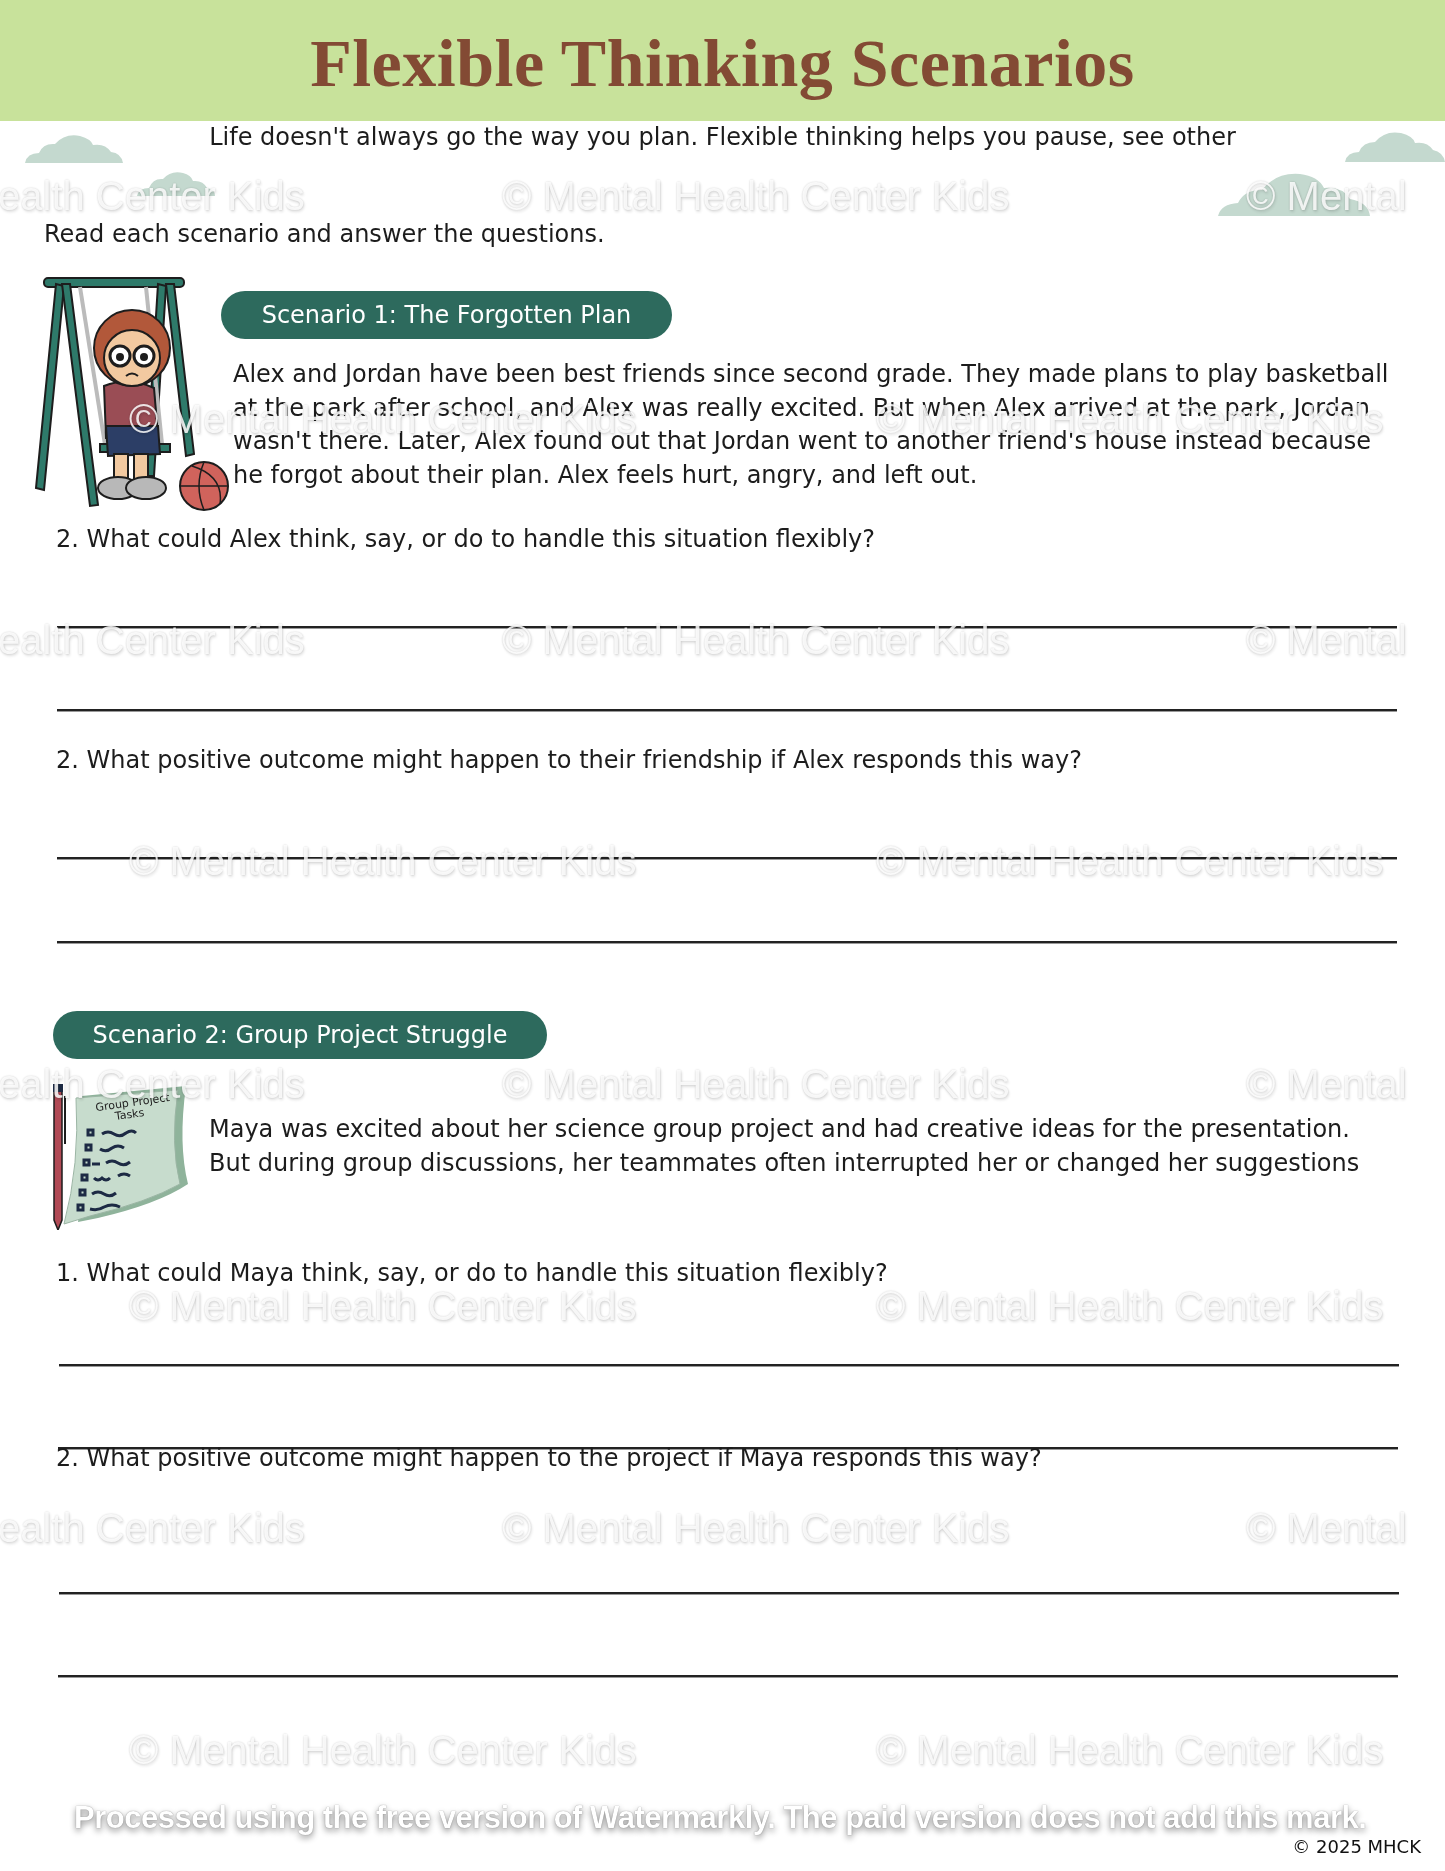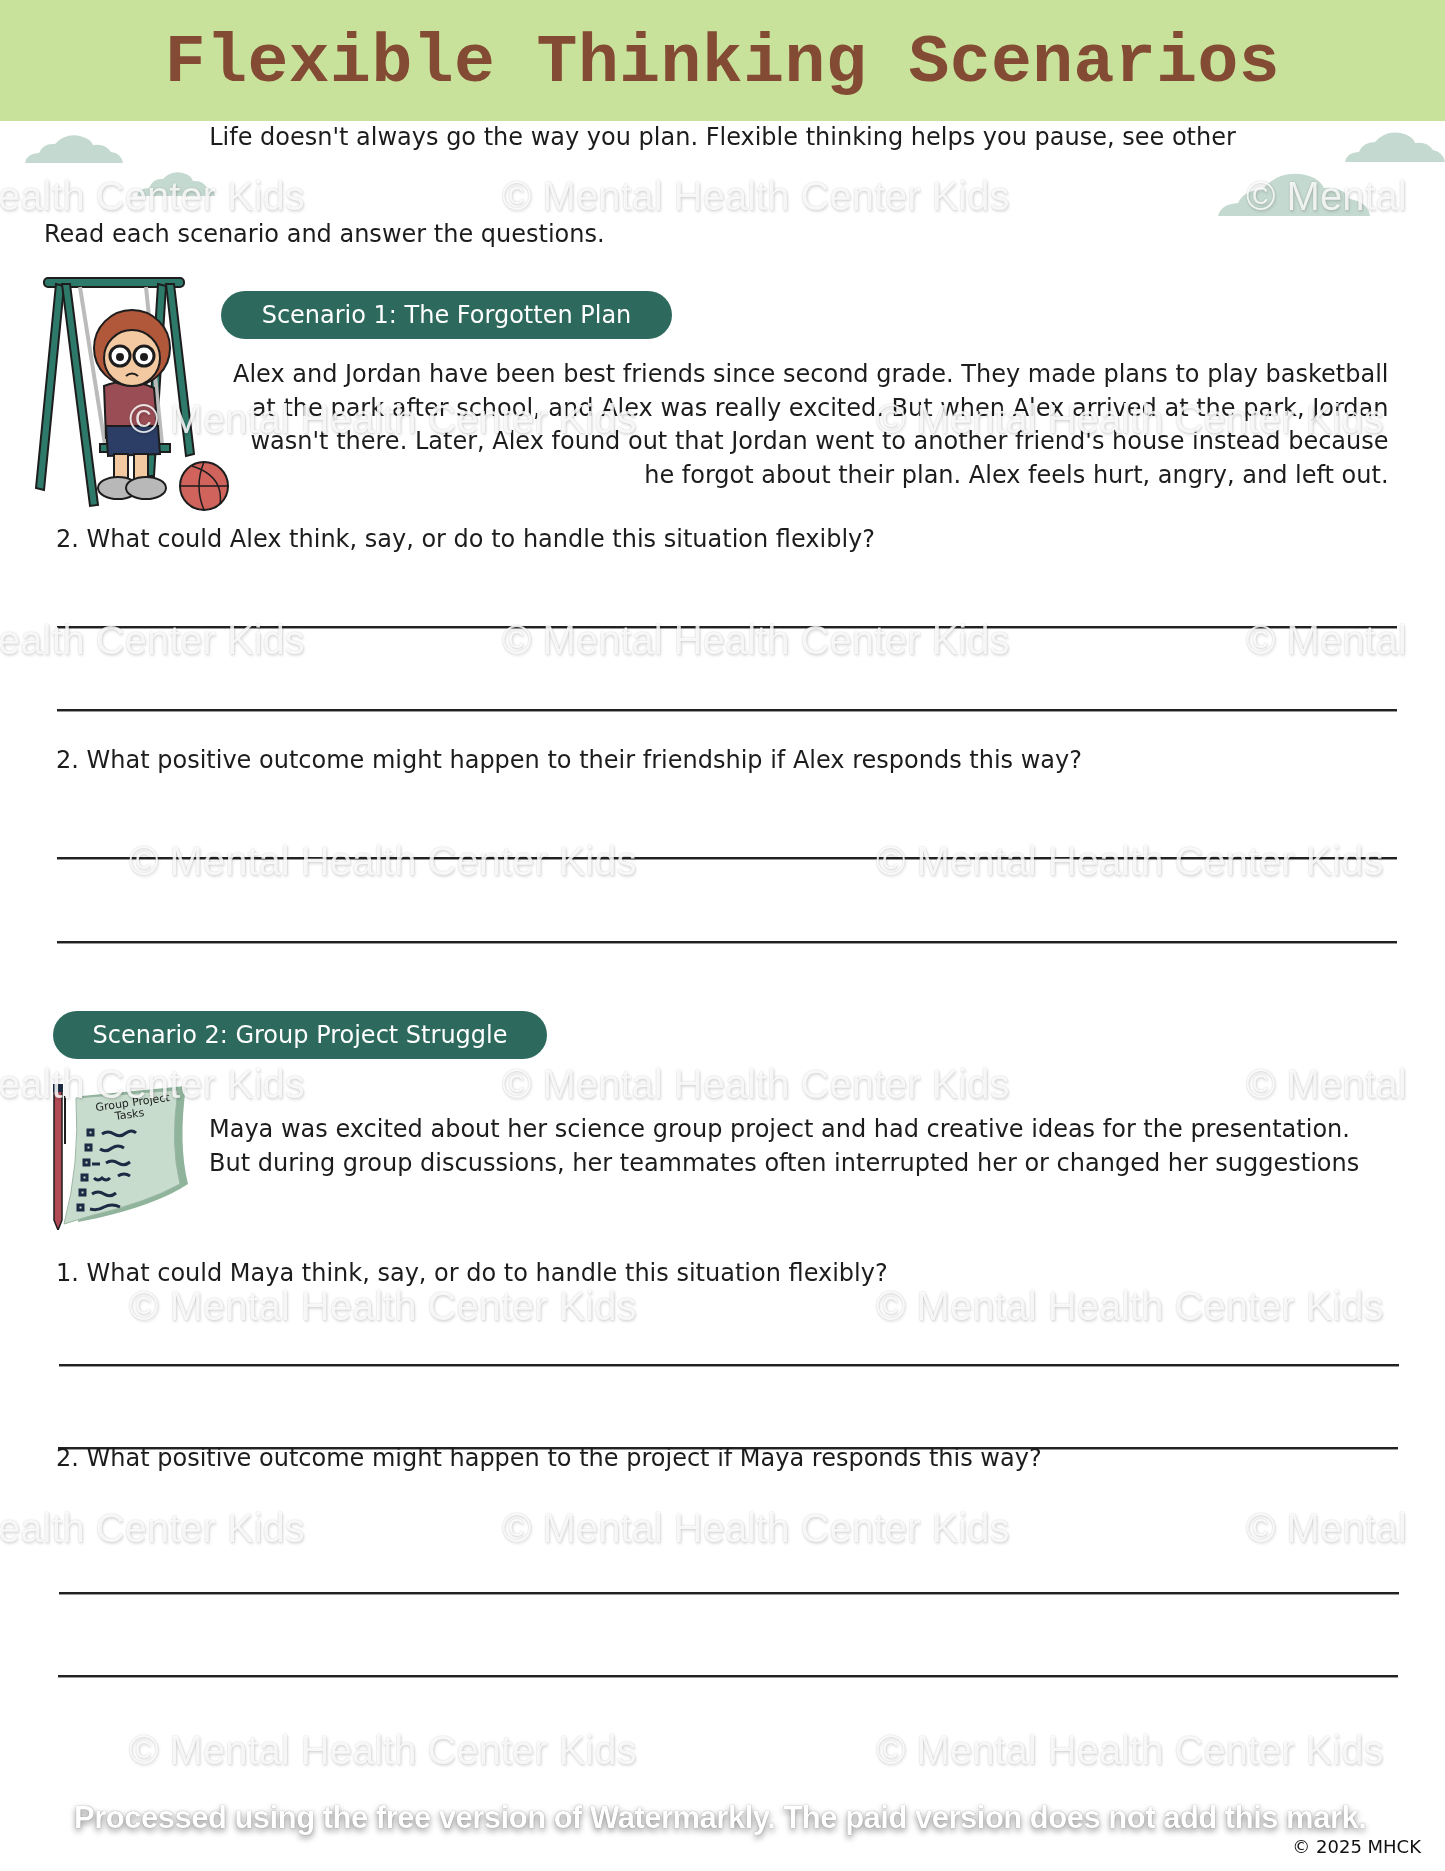--- a/index.html
+++ b/index.html
@@ -7,21 +7,21 @@
     width:1445px; height:1871px; position:relative; overflow:hidden;
     background:#ffffff; color:#1a1a1a;
     font-family:"DejaVu Sans", sans-serif;
   }
   .header {
     position:absolute; left:0; top:0; width:1445px; height:121px;
     background:#c8e29b;
   }
   .title {
     position:absolute; left:0; width:1445px; top:18px; text-align:center;
-    font-family:Liberation Mono, monospace; font-weight:bold;
+    font-family:Liberation Serif, serif; font-weight:bold;
     font-size:68px; letter-spacing:0.5px; color:#834a34; line-height:90px;
   }
   .cloud { position:absolute; }
   .intro {
     position:absolute; left:200px; width:1045px; top:120px;
     text-align:center; font-size:24px; line-height:34px; color:#1c1c1c;
   }
   .instructions {
     position:absolute; left:44px; top:220px; font-size:24px; color:#1c1c1c;
   }
@@ -112,21 +112,21 @@
   <circle cx="86" cy="81" r="4" fill="#1d1d1d"></circle>
   <circle cx="110" cy="81" r="4" fill="#1d1d1d"></circle>
   <path d="M92 100 Q98 95 104 100" fill="none" stroke="#1d1d1d" stroke-width="2"></path>
 
   <circle cx="170" cy="210" r="24" fill="#d0635c" stroke="#1d1d1d" stroke-width="2"></circle>
   <path d="M146 210 L194 210 M170 186 Q160 210 170 234 M158 190 Q190 200 186 228" fill="none" stroke="#1d1d1d" stroke-width="1.5"></path>
 </svg>
 
 <div class="pill" style="left:221px;top:291px;width:451px;">Scenario 1: The Forgotten Plan</div>
 
-<div class="story" style="left:233px;top:358px;text-align:right;">
+<div class="story" style="left:233px;top:358px;">
   <div>Alex and Jordan have been best friends since second grade. They made plans to play basketball</div>
   <div>at the park after school, and Alex was really excited. But when Alex arrived at the park, Jordan</div>
   <div>wasn't there. Later, Alex found out that Jordan went to another friend's house instead because</div>
   <div>he forgot about their plan. Alex feels hurt, angry, and left out.</div>
 </div>
 
 <div class="question" style="top:525px;">2. What could Alex think, say, or do to handle this situation flexibly?</div>
 <div class="answer-line" style="left:57px;width:1340px;top:626px;"></div>
 <div class="answer-line" style="left:57px;width:1340px;top:709px;"></div>
 

